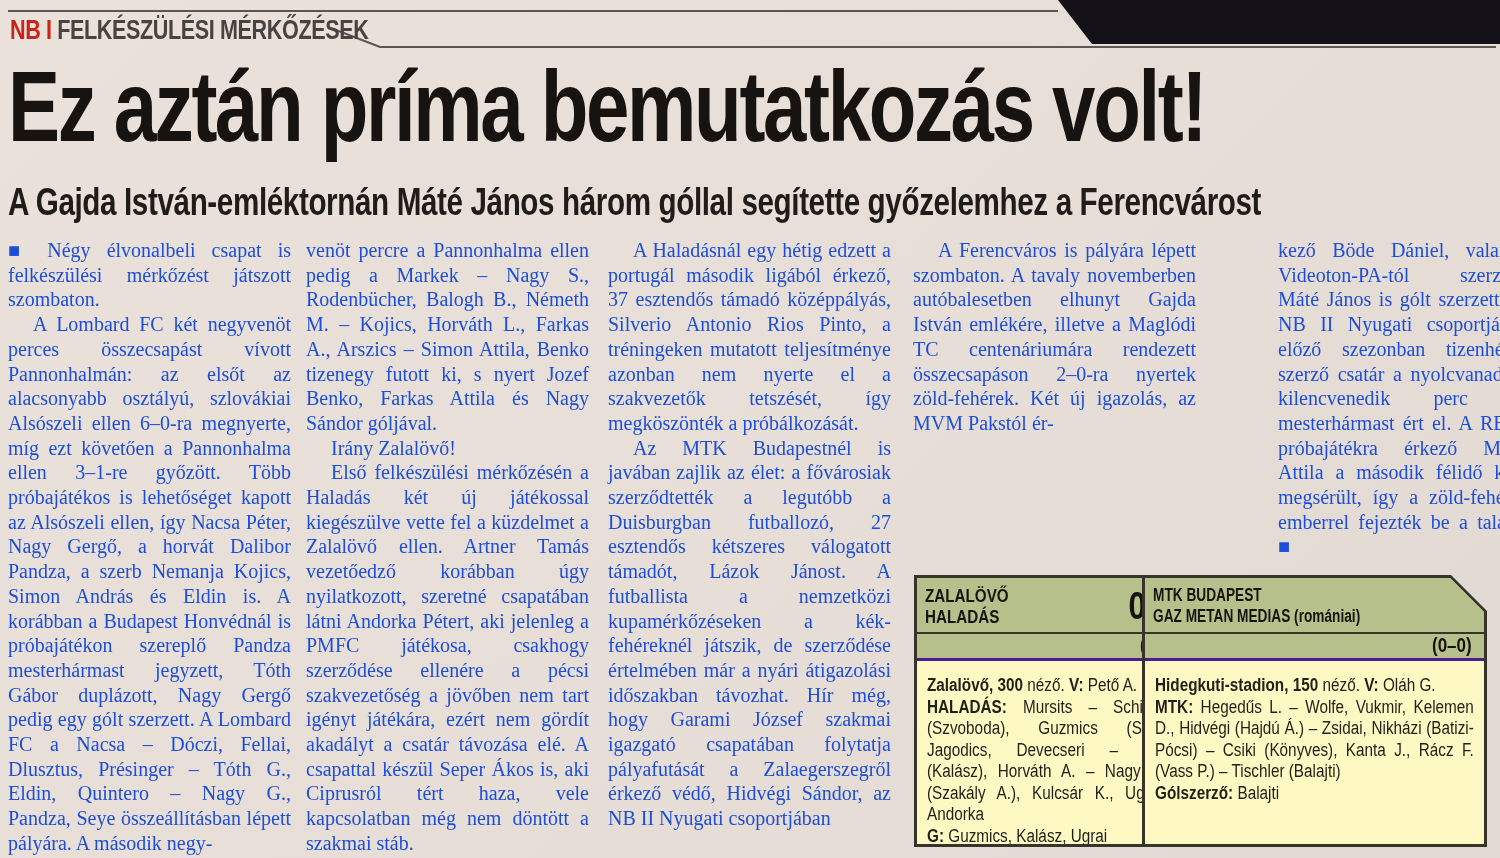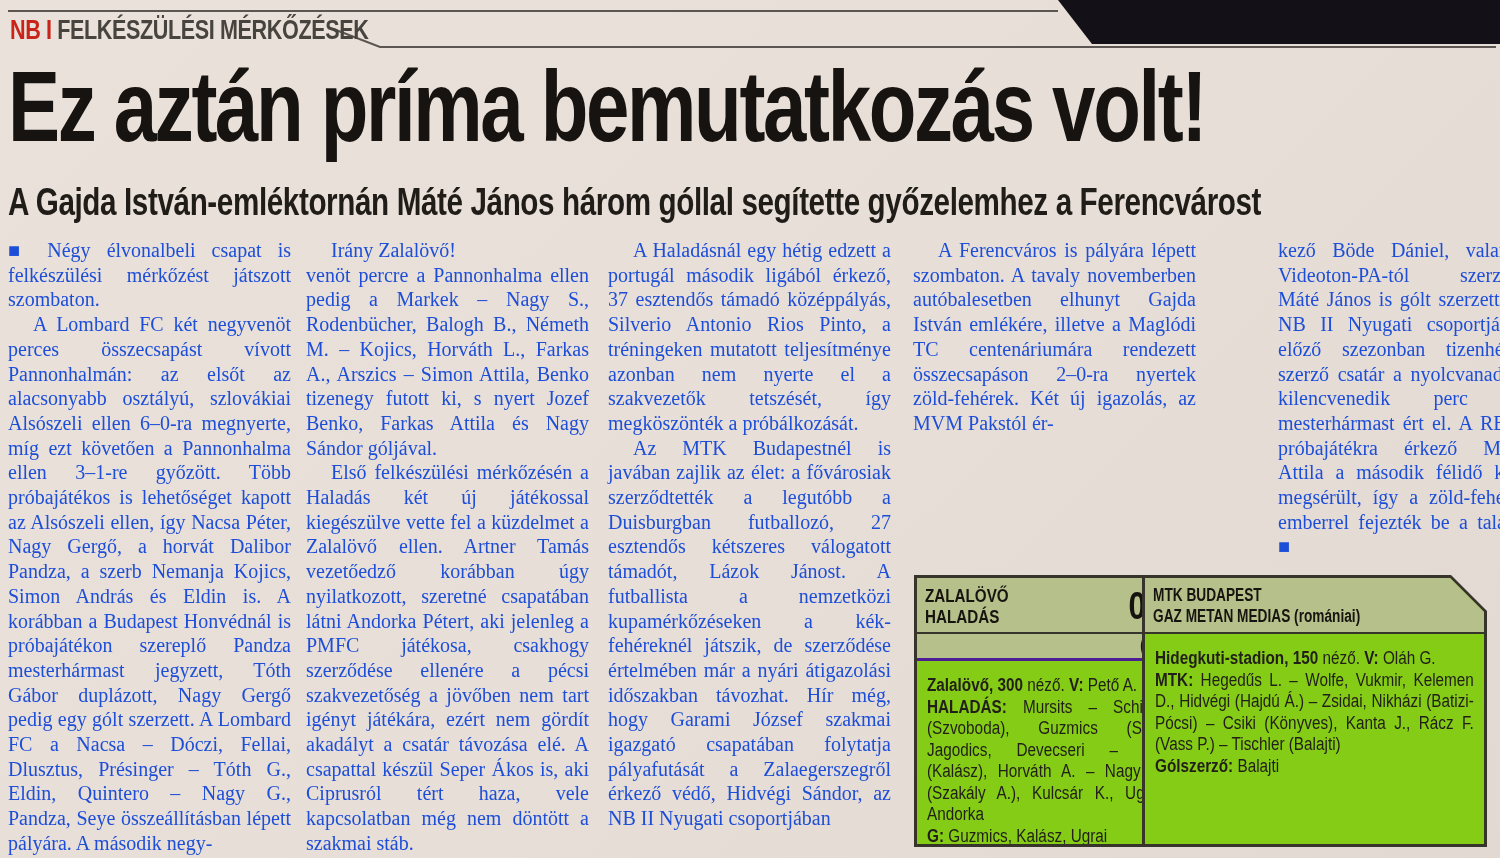--- a/index.html
+++ b/index.html
@@ -45,21 +45,21 @@
   .para.no-indent{text-indent:0;}
   
   .match-box{position:absolute;top:575px;height:272px;}
   #box1{left:914px;width:281px;}
   #box2{left:1142px;width:345px;}
   .box-frame{
     position:absolute;inset:0;background:#37342c;
     clip-path:polygon(0 0,calc(100% - 36px) 0,100% 36px,100% 100%,0 100%);
   }
   .box-inner{
-    position:absolute;inset:3px;background:#84cc16;
+    position:absolute;inset:3px;background:#fef9c3;
     clip-path:polygon(0 0,calc(100% - 34px) 0,100% 34px,100% 100%,0 100%);
     display:flex;flex-direction:column;
   }
   .box-header{
     background:#b6c08a;border-bottom:2px solid #37342c;
     height:52px;display:flex;align-items:center;justify-content:space-between;
     padding:2px 12px 0 8px;
   }
   .team-names{
     font-family:"Liberation Sans",sans-serif;font-weight:bold;
@@ -104,22 +104,22 @@
 </div>
 
 <div class="headline">Ez aztán príma bemutatkozás volt!</div>
 <div class="subheadline">A Gajda István-emléktornán Máté János három góllal segítette győzelemhez a Ferencvárost</div>
 
 <div class="col" id="col1">
   <p class="para no-indent">■  Négy élvonalbeli csapat is felkészülési mérkőzést játszott szombaton.</p>
   <p class="para">A Lombard FC két negyvenöt perces összecsapást vívott Pannonhalmán: az elsőt az alacsonyabb osztályú, szlovákiai Alsószeli ellen 6–0-ra megnyerte, míg ezt követően a Pannonhalma ellen 3–1-re győzött. Több próbajátékos is lehetőséget kapott az Alsószeli ellen, így Nacsa Péter, Nagy Gergő, a horvát Dalibor Pandza, a szerb Nemanja Kojics, Simon András és Eldin is. A korábban a Budapest Honvédnál is próbajátékon szereplő Pandza mesterhármast jegyzett, Tóth Gábor duplázott, Nagy Gergő pedig egy gólt szerzett. A Lombard FC a Nacsa – Dóczi, Fellai, Dlusztus, Présinger – Tóth G., Eldin, Quintero – Nagy G., Pandza, Seye összeállításban lépett pályára. A második negy-</p>
 </div>
 <div class="col" id="col2">
+  <p class="para no-indent">venöt percre a Pannonhalma ellen pedig a Markek – Nagy S., Rodenbücher, Balogh B., Németh M. – Kojics, Horváth L., Farkas A., Arszics – Simon Attila, Benko tizenegy futott ki, s nyert Jozef Benko, Farkas Attila és Nagy Sándor góljával.</p>
   <p class="para">Irány Zalalövő!</p>
-  <p class="para no-indent">venöt percre a Pannonhalma ellen pedig a Markek – Nagy S., Rodenbücher, Balogh B., Németh M. – Kojics, Horváth L., Farkas A., Arszics – Simon Attila, Benko tizenegy futott ki, s nyert Jozef Benko, Farkas Attila és Nagy Sándor góljával.</p>
   <p class="para">Első felkészülési mérkőzésén a Haladás két új játékossal kiegészülve vette fel a küzdelmet a Zalalövő ellen. Artner Tamás vezetőedző korábban úgy nyilatkozott, szeretné csapatában látni Andorka Pétert, aki jelenleg a PMFC játékosa, csakhogy szerződése ellenére a pécsi szakvezetőség a jövőben nem tart igényt játékára, ezért nem gördít akadályt a csatár távozása elé. A csapattal készül Seper Ákos is, aki Ciprusról tért haza, vele kapcsolatban még nem döntött a szakmai stáb.</p>
 </div>
 <div class="col" id="col3">
   <p class="para">A Haladásnál egy hétig edzett a portugál második ligából érkező, 37 esztendős támadó középpályás, Silverio Antonio Rios Pinto, a tréningeken mutatott teljesítménye azonban nem nyerte el a szakvezetők tetszését, így megköszönték a próbálkozását.</p>
   <p class="para">Az MTK Budapestnél is javában zajlik az élet: a fővárosiak szerződtették a legutóbb a Duisburgban futballozó, 27 esztendős kétszeres válogatott támadót, Lázok Jánost. A futballista a nemzetközi kupamérkőzéseken a kék-fehéreknél játszik, de szerződése értelmében már a nyári átigazolási időszakban távozhat. Hír még, hogy Garami József szakmai igazgató csapatában folytatja pályafutását a Zalaegerszegről érkező védő, Hidvégi Sándor, az NB II Nyugati csoportjában</p>
 </div>
 <div class="col" id="col4">
   <p class="para">A Ferencváros is pályára lépett szombaton. A tavaly novemberben autóbalesetben elhunyt Gajda István emlékére, illetve a Maglódi TC centenáriumára rendezett összecsapáson 2–0-ra nyertek zöld-fehérek. Két új igazolás, az MVM Pakstól ér-</p>
 </div>
 <div class="col" id="col5">
@@ -152,20 +152,23 @@
 <div class="match-box" id="box2">
   <div class="box-frame"></div>
   <div class="box-inner">
     <div class="box-header">
       <div class="team-names">
         <div>MTK BUDAPEST</div>
         <div>GAZ METAN MEDIAS (romániai)</div>
       </div>
 
     </div>
+    <div class="box-strip">
+      <span class="halftime">(0–0)</span>
+    </div>
     <div class="box-body">
       <div class="squeeze">
         <p class="bline"><b>Hidegkuti-stadion, 150</b><span> néző. </span><b>V:</b><span> Oláh G.</span></p>
         <p class="bline"><b>MTK:</b><span> Hegedűs L. – Wolfe, Vukmir, Kelemen D., Hidvégi (Hajdú Á.) – Zsidai, Nikházi (Batizi-Pócsi) – Csiki (Könyves), Kanta J., Rácz F. (Vass P.) – Tischler (Balajti)</span></p>
         <p class="bline"><b>Gólszerző:</b><span> Balajti</span></p>
       </div>
     </div>
   </div>
 </div>
 

